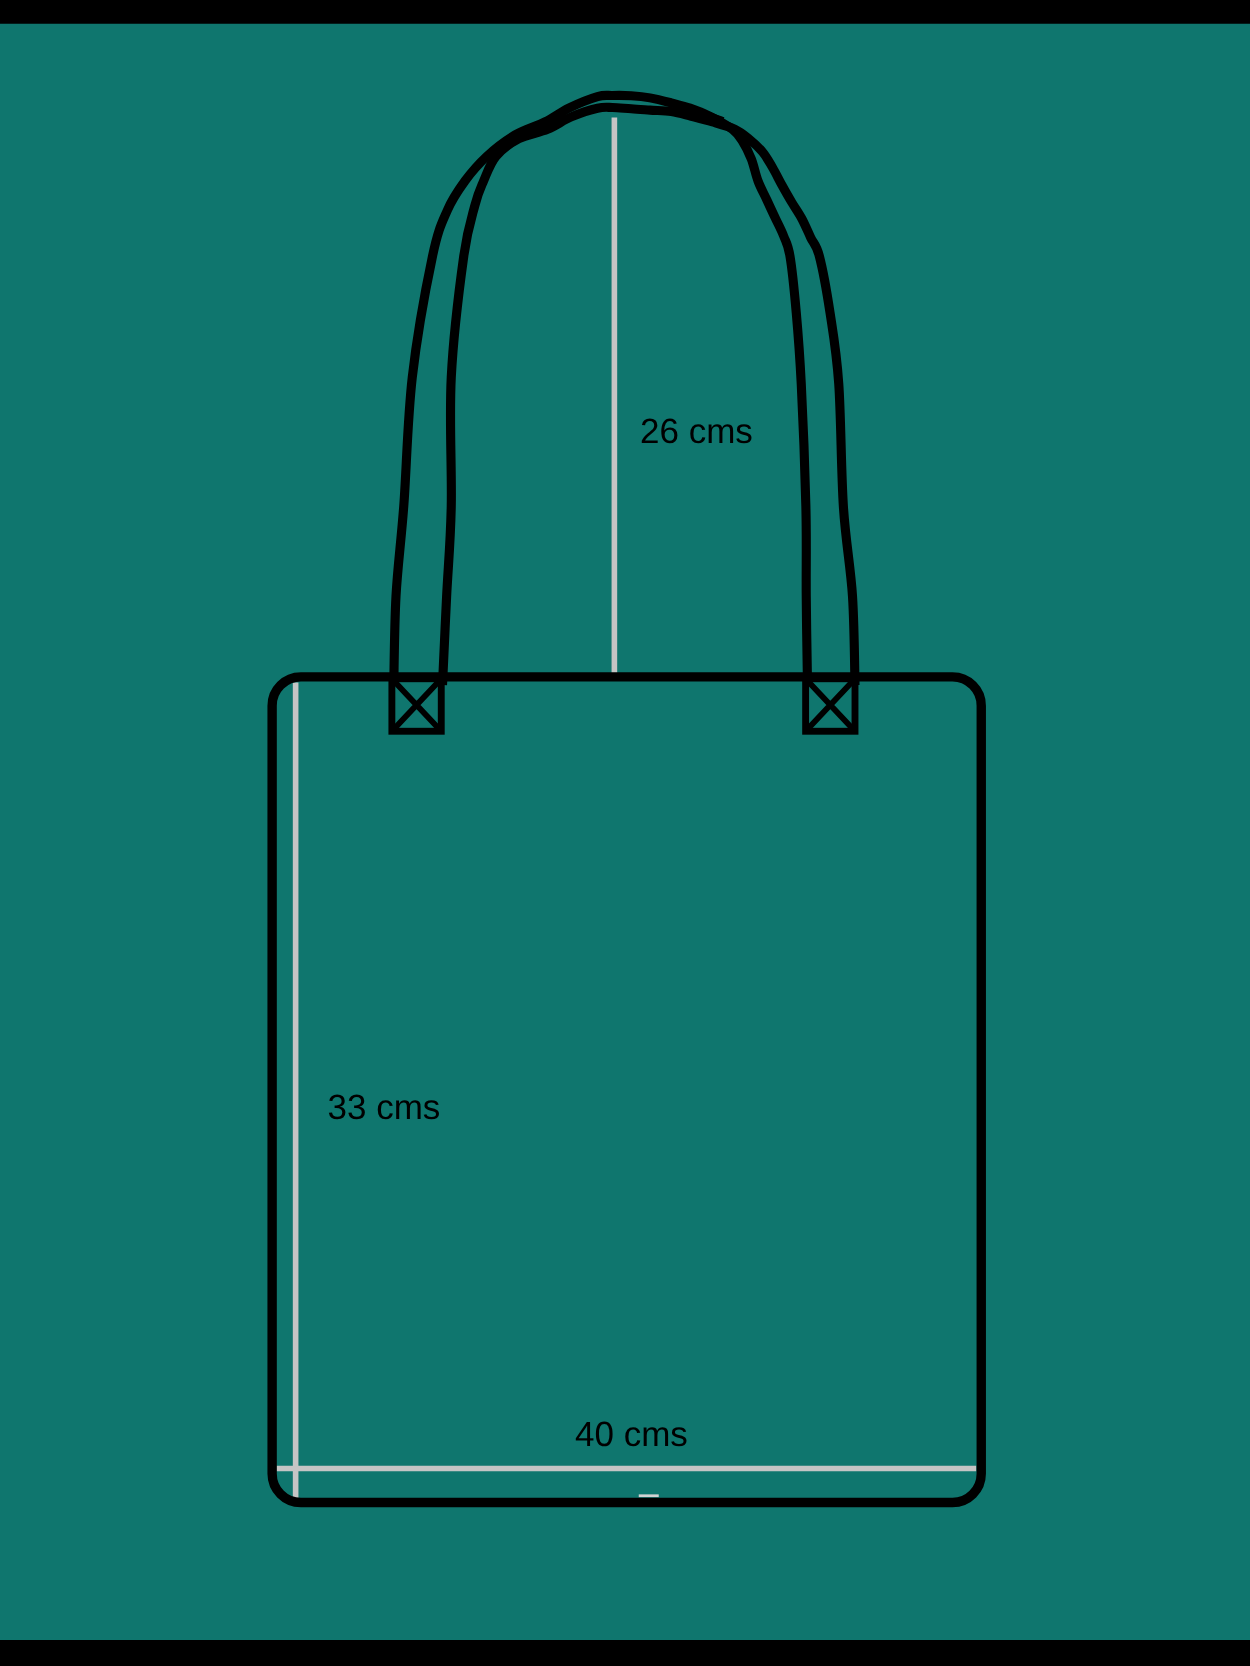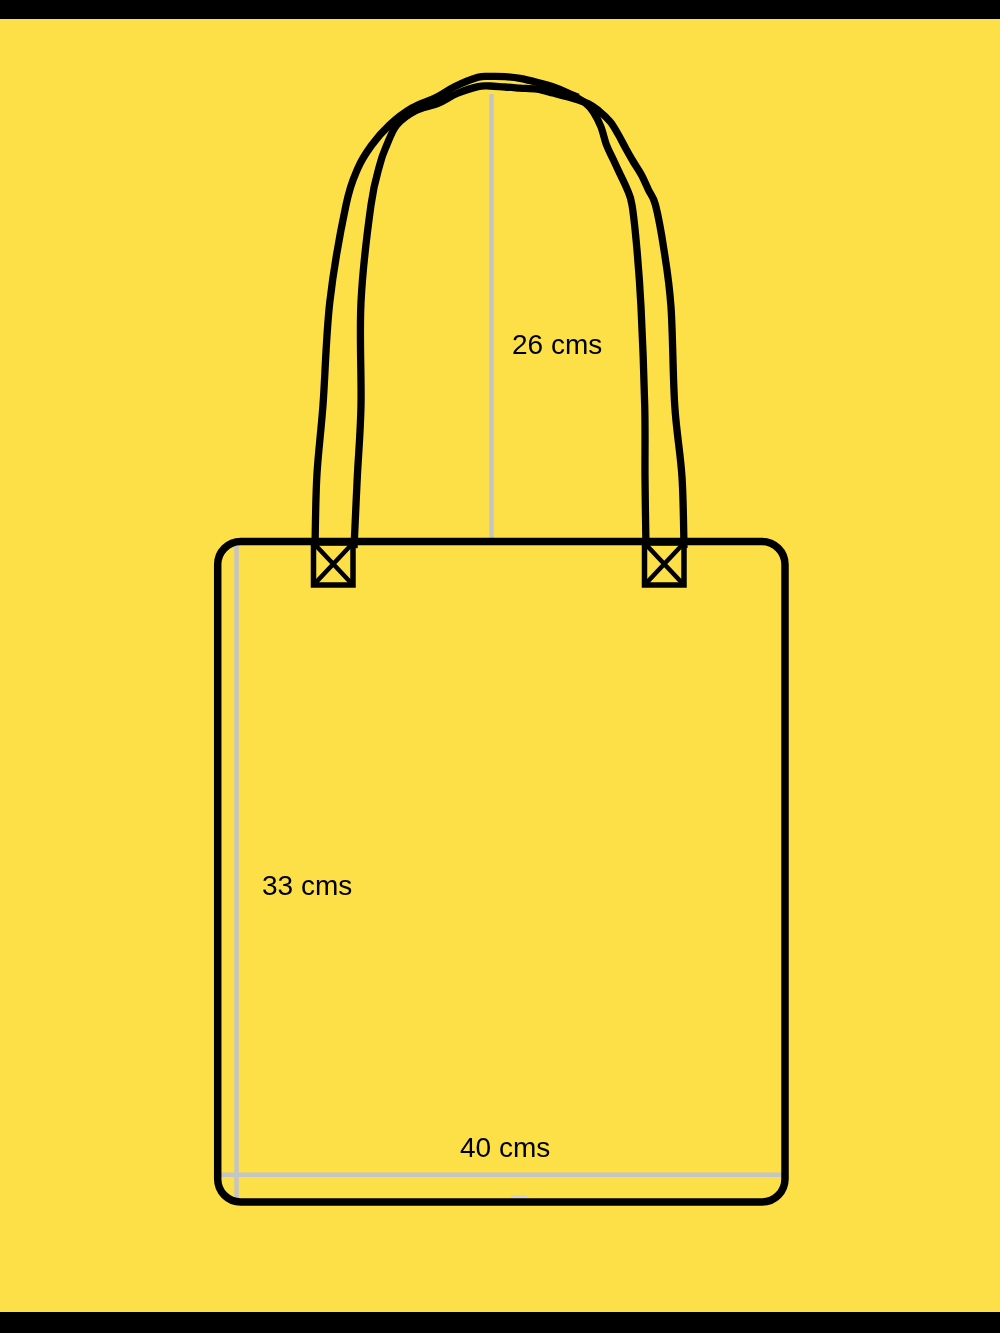--- a/index.html
+++ b/index.html
@@ -1,16 +1,16 @@
 <!DOCTYPE html>
 <html><head>
 <meta charset="utf-8">
 <style>
   html,body{margin:0;padding:0;background:#fff;}
-  .page{position:relative;width:1000px;height:1333px;background:#fde047;overflow:hidden;
+  .page{position:relative;width:1000px;height:1333px;background:#0f766e;overflow:hidden;
         font-family:"Liberation Sans", sans-serif;}
   svg{position:absolute;left:0;top:0;}
 </style>
 </head>
 <body>
 <div class="page">
 <svg width="1000" height="1333" viewBox="0 0 1000 1333">
 
   <rect x="0" y="0" width="1000" height="19" fill="#000"></rect>
   <rect x="0" y="1312" width="1000" height="21" fill="#000"></rect>

